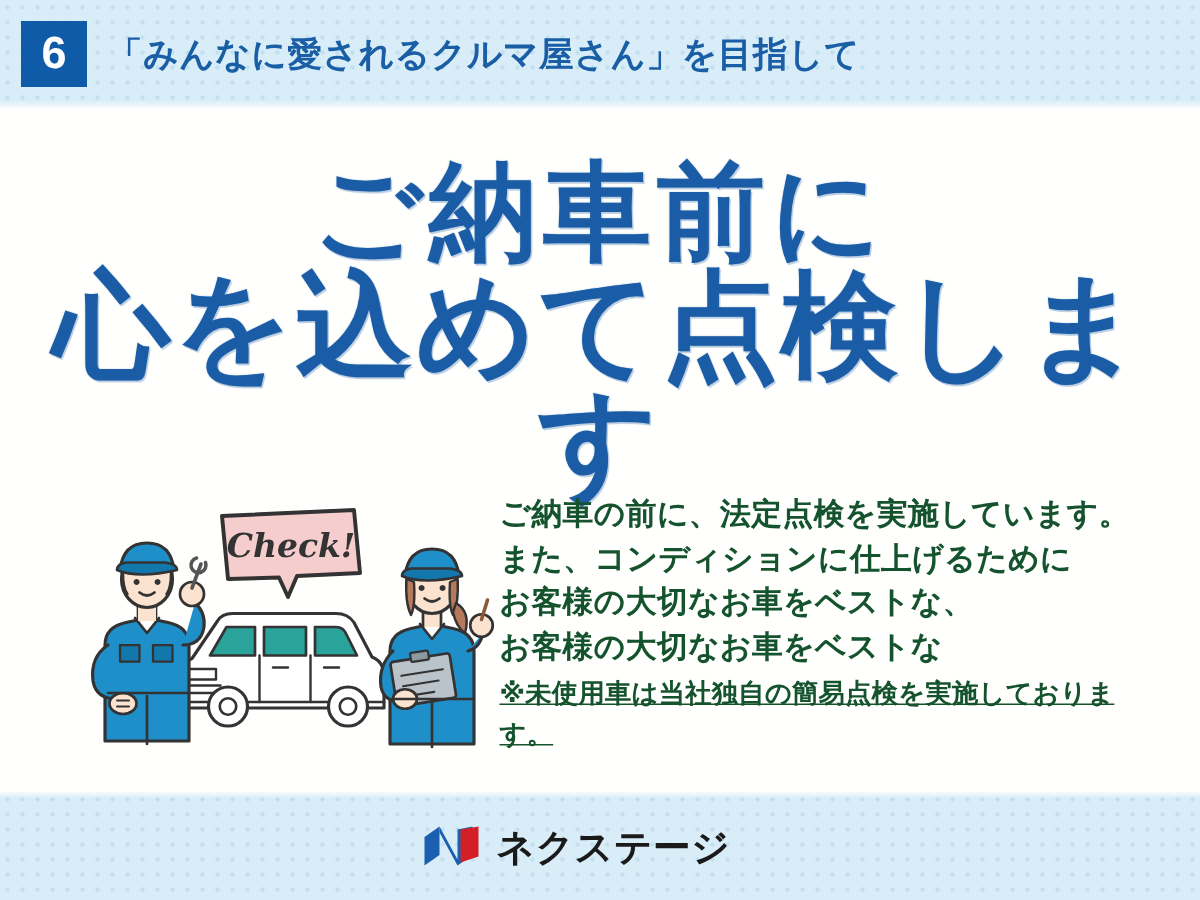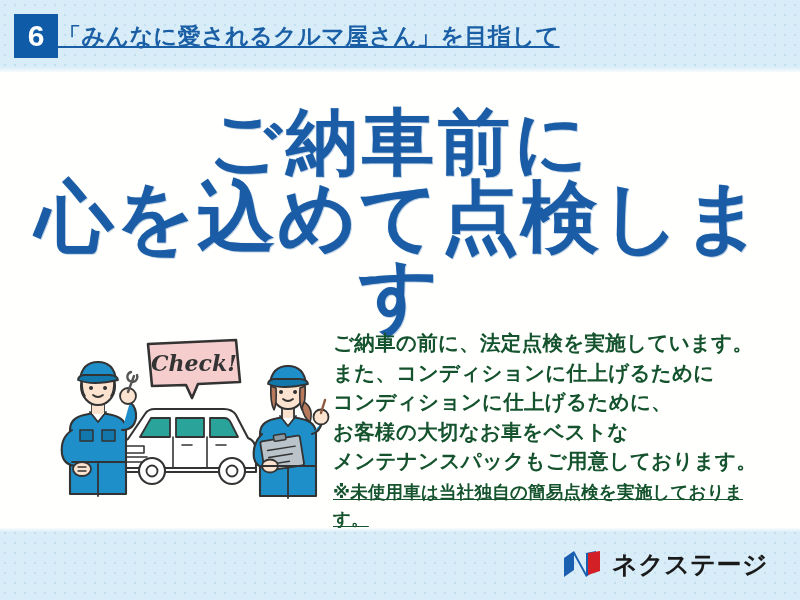--- a/index.html
+++ b/index.html
@@ -54,28 +54,28 @@
     font-size: 30px;
     font-weight: bold;
     line-height: 44px;
     text-align: center;
     letter-spacing: 0;
     flex: none;
     position: relative;
     z-index: 2;
   }
   .header-title {
+    margin-left: 14px;
     font-size: 23px;
     font-weight: bold;
     color: #1a5fa5;
     letter-spacing: 0.5px;
     white-space: nowrap;
     position: relative;
     z-index: 2;
-    text-decoration: underline;
   }
 
   
   .headline {
     position: absolute;
     left: 0;
     top: 106px;
     width: 800px;
     text-align: center;
     color: #1a5ca5;
@@ -132,21 +132,21 @@
 
   
   .footer {
     position: absolute;
     left: 0;
     top: 528px;
     width: 800px;
     height: 72px;
     display: flex;
     align-items: center;
-    justify-content: flex-end;
+    justify-content: center;
   }
   .footer::before {
     content: "";
     position: absolute;
     left: 0; right: 0; top: 0;
     height: 4px;
     background: linear-gradient(to top, rgba(217,237,248,0), #f7fbfd);
     pointer-events: none;
   }
   .brand {
@@ -293,23 +293,22 @@
           <path d="M100 18 L188 14 L192 56 L150 58 L144 72 L138 59 L104 60 Z" fill="#f6cdcd" stroke="#333333" stroke-width="2.6"></path>
         </g>
       </g>
       <text x="146" y="45" text-anchor="middle" font-family="'DejaVu Serif', serif" font-size="22" font-style="italic" font-weight="bold" fill="#333333">Check!</text>
     </svg>
   </div>
 
   <div class="body-copy">
     <span>ご納車の前に、法定点検を実施しています。</span><br>
     <span>また、コンディションに仕上げるために</span><br>
-    <span>コンディションに仕上げるために、</span><br>
+    <span>お客様の大切なお車をベストな、</span><br>
     <span>お客様の大切なお車をベストな</span><br>
-    <span>メンテナンスパックもご用意しております。</span>
     <span class="note">※未使用車は当社独自の簡易点検を実施しております。</span>
   </div>
 
   <div class="footer dot-band">
     <div class="brand">
       <span class="brand-mark">
         <svg viewBox="0 0 42 30" xmlns="http://www.w3.org/2000/svg">
           <path d="M2 28 L2 9 L12 2 L12 21 Z" fill="#1b5fb0"></path>
           <path d="M12 2 L24 24 L24 4 L34 2 L34 21 L24 28 L12 6 Z" fill="#1b5fb0"></path>
           <path d="M26 26 L26 4 L38 2 L38 22 Z" fill="#d32026"></path>

